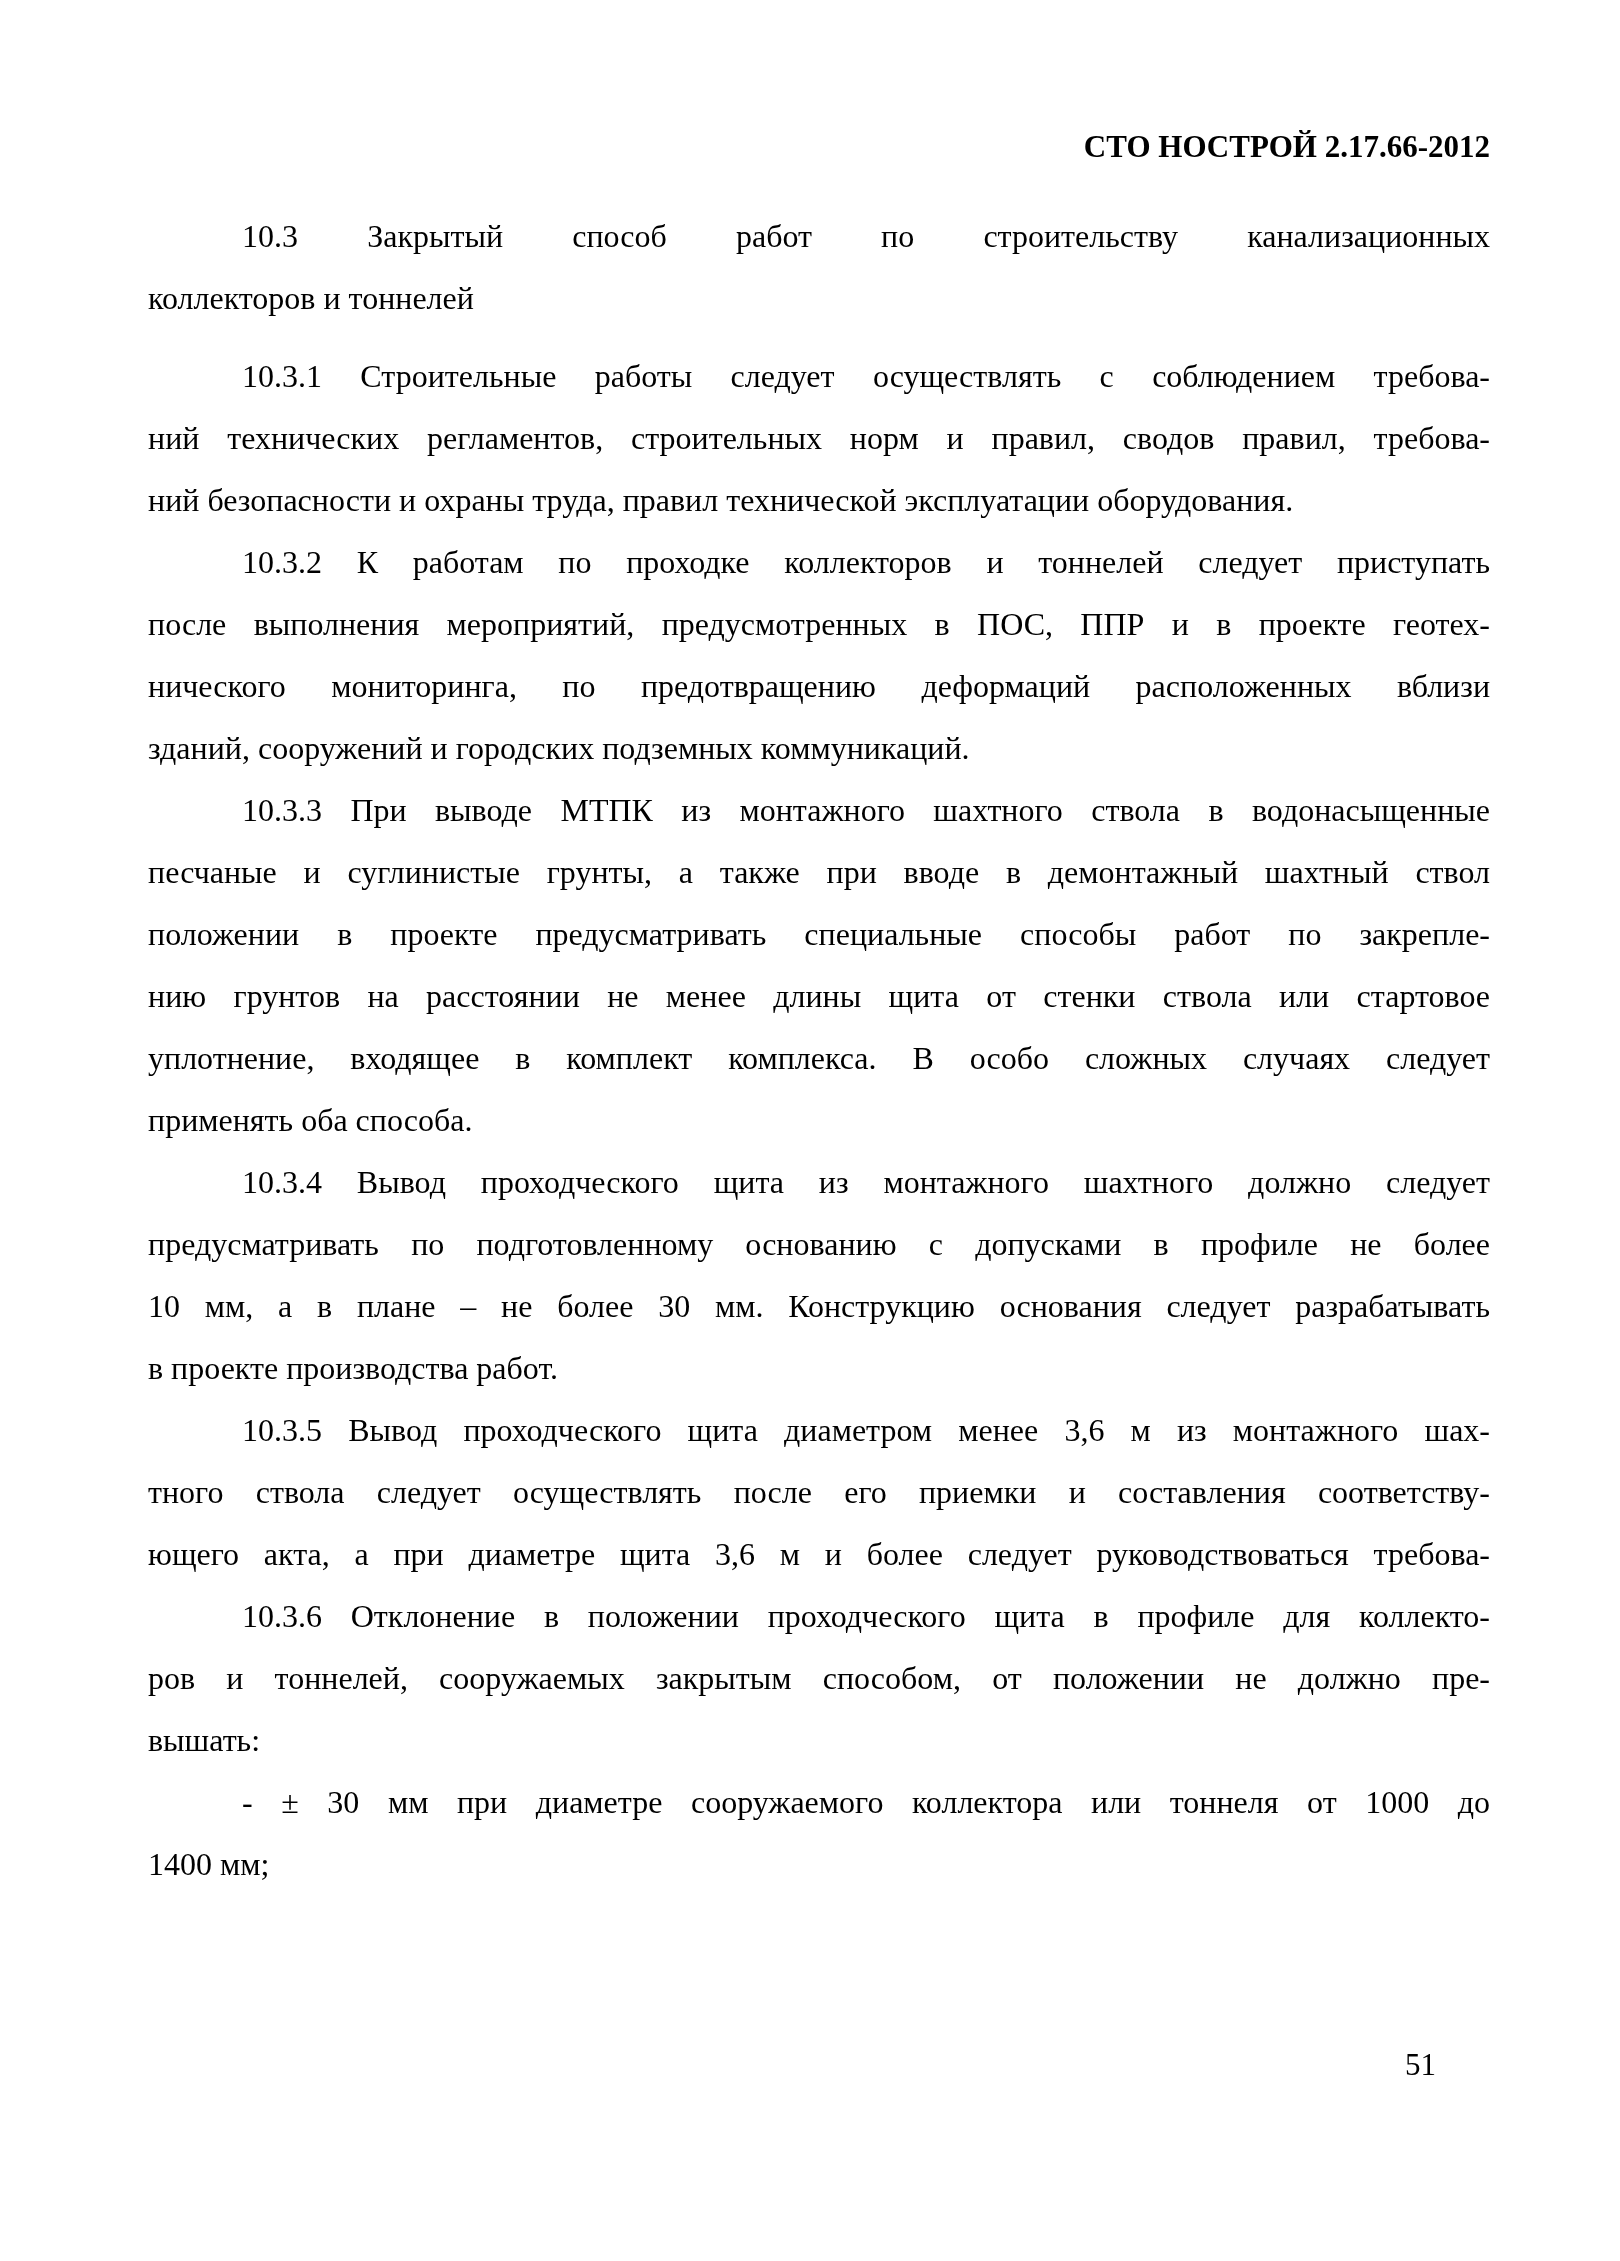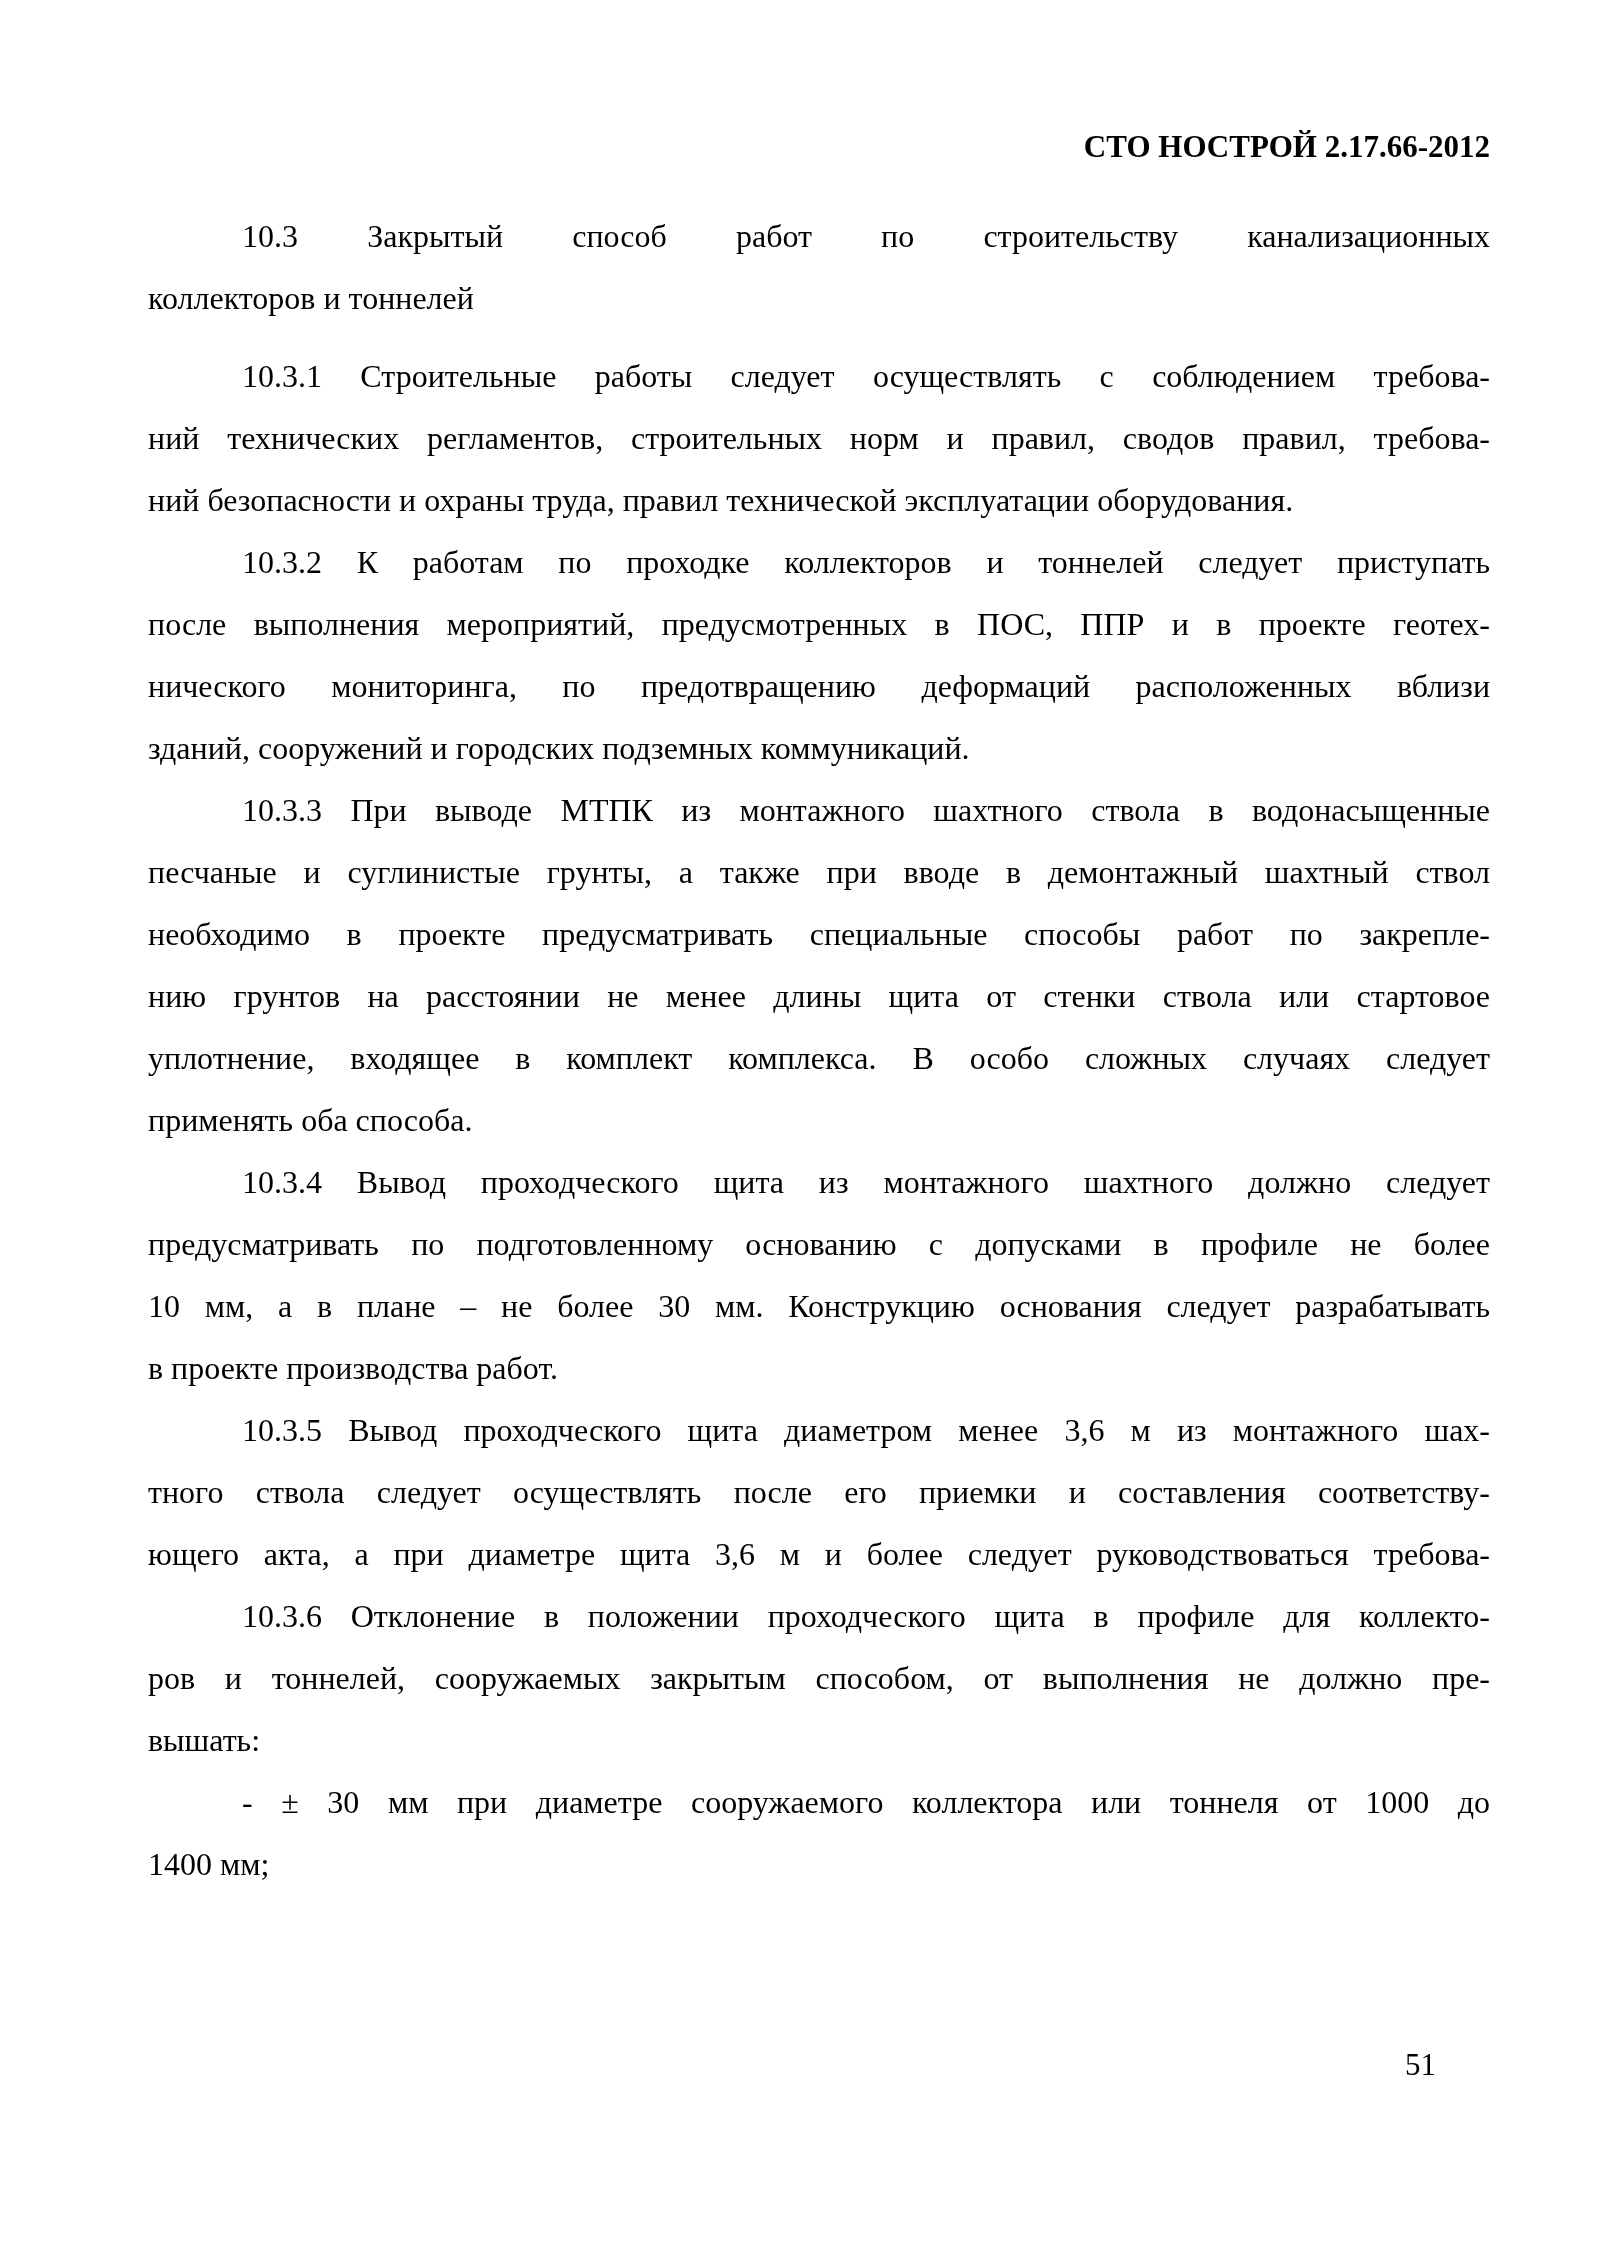--- a/index.html
+++ b/index.html
@@ -77,39 +77,39 @@
       </div>
       <div class="para">
         <div class="line j first">10.3.2 К работам по проходке коллекторов и тоннелей следует приступать</div>
         <div class="line j">после выполнения мероприятий, предусмотренных в ПОС, ППР и в проекте геотех-</div>
         <div class="line j">нического мониторинга, по предотвращению деформаций расположенных вблизи</div>
         <div class="line">зданий, сооружений и городских подземных коммуникаций.</div>
       </div>
       <div class="para">
         <div class="line j first">10.3.3 При выводе МТПК из монтажного шахтного ствола в водонасыщенные</div>
         <div class="line j">песчаные и суглинистые грунты, а также при вводе в демонтажный шахтный ствол</div>
-        <div class="line j">необходимо в проекте предусматривать специальные способы работ по закрепле-</div>
+        <div class="line j">положении в проекте предусматривать специальные способы работ по закрепле-</div>
         <div class="line j">нию грунтов на расстоянии не менее длины щита от стенки ствола или стартовое</div>
         <div class="line j">уплотнение, входящее в комплект комплекса. В особо сложных случаях следует</div>
         <div class="line">применять оба способа.</div>
       </div>
       <div class="para">
         <div class="line j first">10.3.4 Вывод проходческого щита из монтажного шахтного должно следует</div>
         <div class="line j">предусматривать по подготовленному основанию с допусками в профиле не более</div>
         <div class="line j">10 мм, а в плане – не более 30 мм. Конструкцию основания следует разрабатывать</div>
         <div class="line">в проекте производства работ.</div>
       </div>
       <div class="para">
         <div class="line j first">10.3.5 Вывод проходческого щита диаметром менее 3,6 м из монтажного шах-</div>
         <div class="line j">тного ствола следует осуществлять после его приемки и составления соответству-</div>
         <div class="line j">ющего акта, а при диаметре щита 3,6 м и более следует руководствоваться требова-</div>
       </div>
       <div class="para">
         <div class="line j first">10.3.6 Отклонение в положении проходческого щита в профиле для коллекто-</div>
-        <div class="line j">ров и тоннелей, сооружаемых закрытым способом, от выполнения не должно пре-</div>
+        <div class="line j">ров и тоннелей, сооружаемых закрытым способом, от положении не должно пре-</div>
         <div class="line">вышать:</div>
       </div>
       <div class="para">
         <div class="line j first">- ± 30 мм при диаметре сооружаемого коллектора или тоннеля от 1000 до</div>
         <div class="line">1400 мм;</div>
       </div>
     </div>
 
   <div class="page-number">51</div>
 </div>

